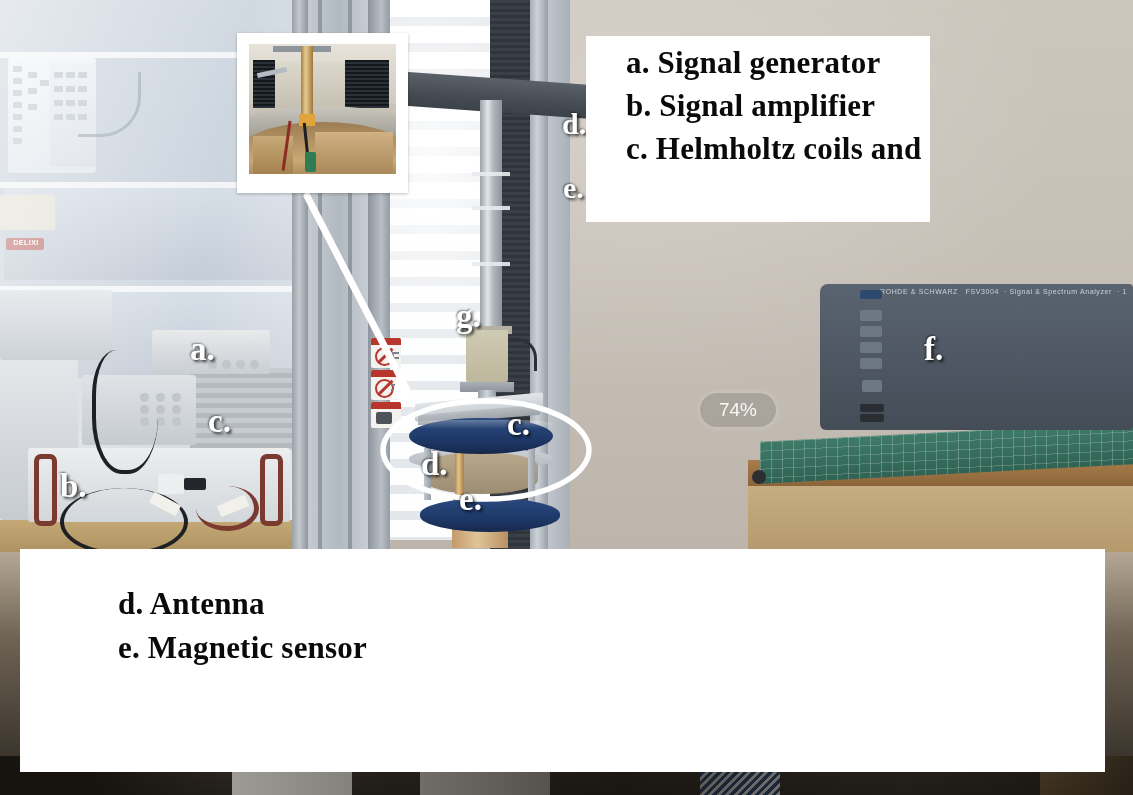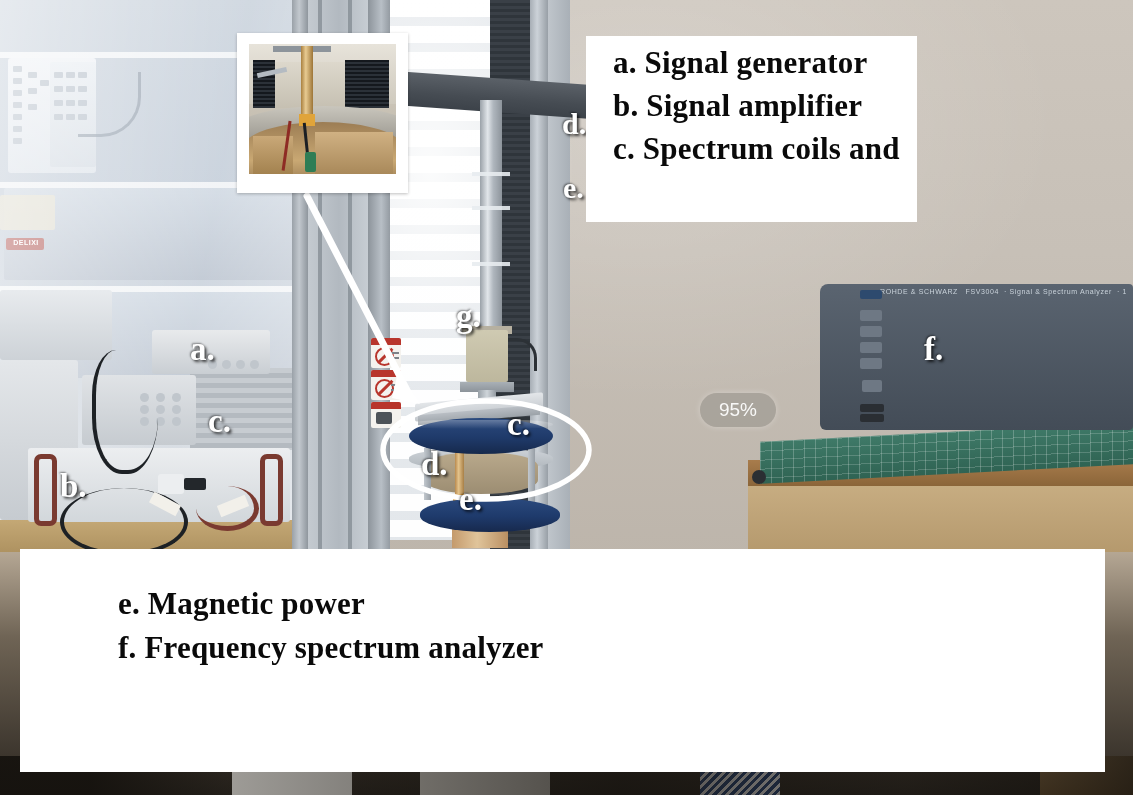--- a/index.html
+++ b/index.html
@@ -151,21 +151,21 @@
   #m-cc{left:507px;top:408px;font-size:33px;}
   #m-d{left:421px;top:448px;font-size:33px;}
   #m-e{left:459px;top:483px;font-size:33px;}
   #m-f{left:924px;top:333px;font-size:33px;}
   #m-g{left:456px;top:300px;font-size:33px;}
   #m-di{left:325px;top:76px;font-size:30px;}
   #m-ei{left:326px;top:140px;font-size:30px;}
 
   
   .caption{position:absolute;background:#ffffff;}
-  #capTop{left:586px;top:36px;width:328px;height:180px;padding:6px 0 0 3px;}
+  #capTop{left:586px;top:36px;width:328px;height:180px;padding:6px 0 0 16px;}
   #capTop .ln{font-size:31px;font-weight:bold;color:#0a0a0a;line-height:1.38;padding-left:24px;letter-spacing:.2px;}
   #capTop .ln.ind{padding-left:60px;}
   #capBot{left:20px;top:549px;width:1085px;height:223px;}
   #capBot .ln{font-size:31px;font-weight:bold;color:#0a0a0a;line-height:1.42;padding-left:98px;letter-spacing:.2px;}
   #capBotInner{padding-top:33px;}
 
   
   #inset{left:237px;top:33px;width:171px;height:160px;background:#ffffff;
     box-shadow:0 1px 3px rgba(0,0,0,.25);}
   #insetImg{position:absolute;left:12px;top:11px;width:147px;height:130px;overflow:hidden;
@@ -416,29 +416,29 @@
   <div class="marker" id="m-a">a.</div>
   <div class="marker" id="m-b">b.</div>
   <div class="marker" id="m-c">c.</div>
   <div class="marker" id="m-cc">c.</div>
   <div class="marker" id="m-d">d.</div>
   <div class="marker" id="m-e">e.</div>
   <div class="marker" id="m-f">f.</div>
   <div class="marker" id="m-g">g.</div>
 
   <div class="ph" id="zoomPill">
-    <span>95%</span>
+    <span>74%</span>
   </div>
 
   <div class="caption" id="capTop">
     <div class="ln">a. Signal generator</div>
     <div class="ln">b. Signal amplifier</div>
-    <div class="ln">c. Spectrum coils and</div>
+    <div class="ln">c. Helmholtz coils and</div>
   </div>
 
   <div class="caption" id="capBot">
     <div id="capBotInner">
-      <div class="ln">e. Magnetic power</div>
-      <div class="ln">f. Frequency spectrum analyzer</div>
+      <div class="ln">d. Antenna</div>
+      <div class="ln">e. Magnetic sensor</div>
     </div>
   </div>
 
 </div>
 
 </body></html>

